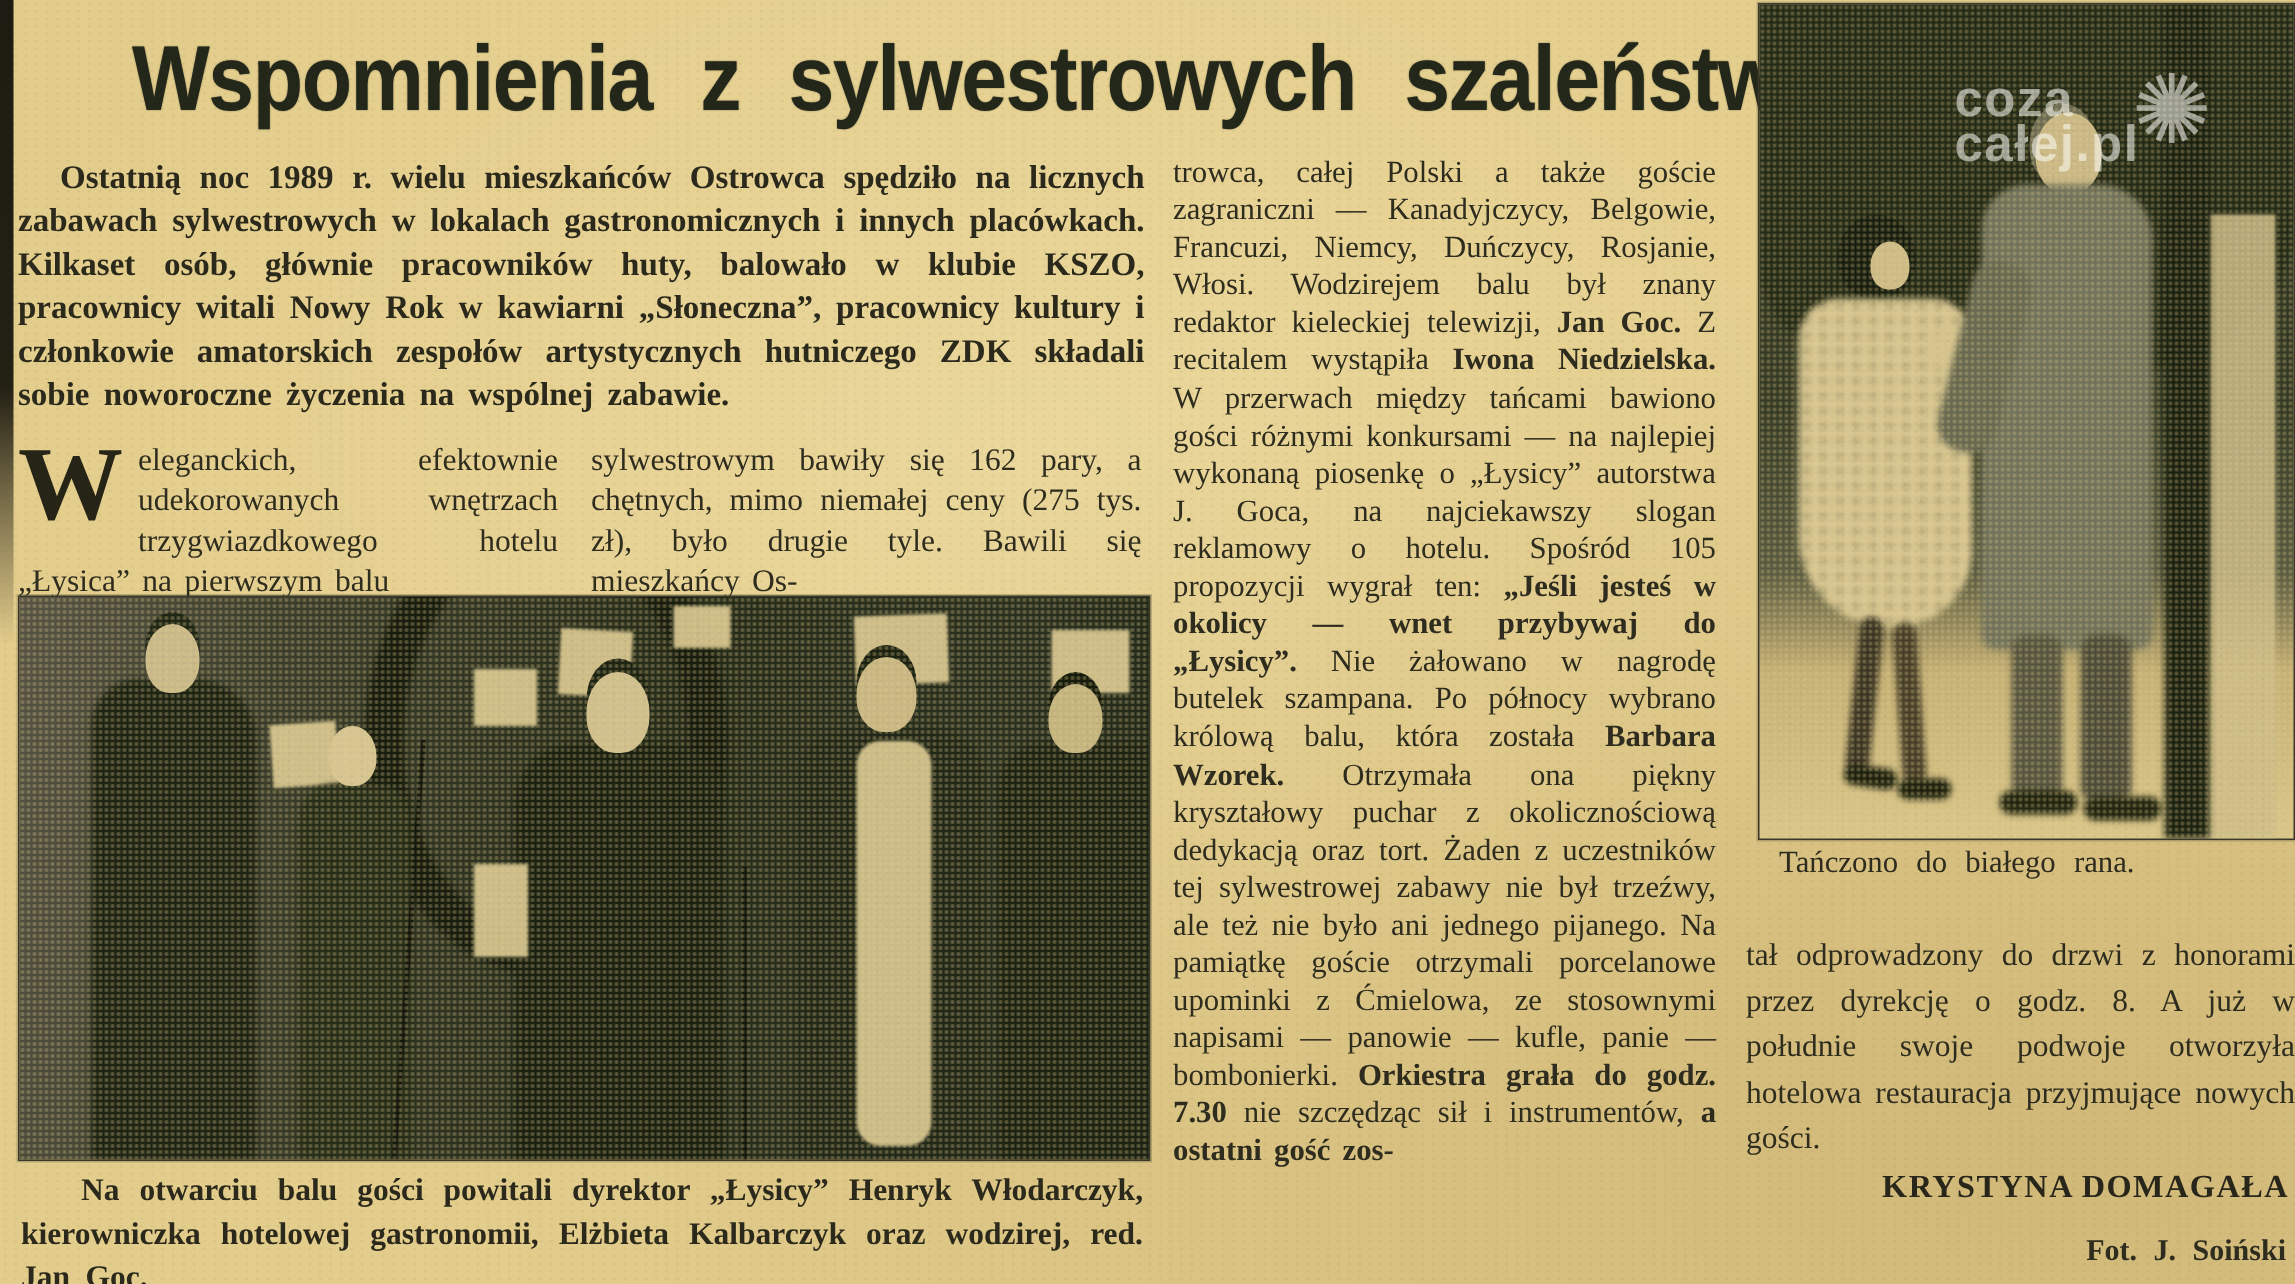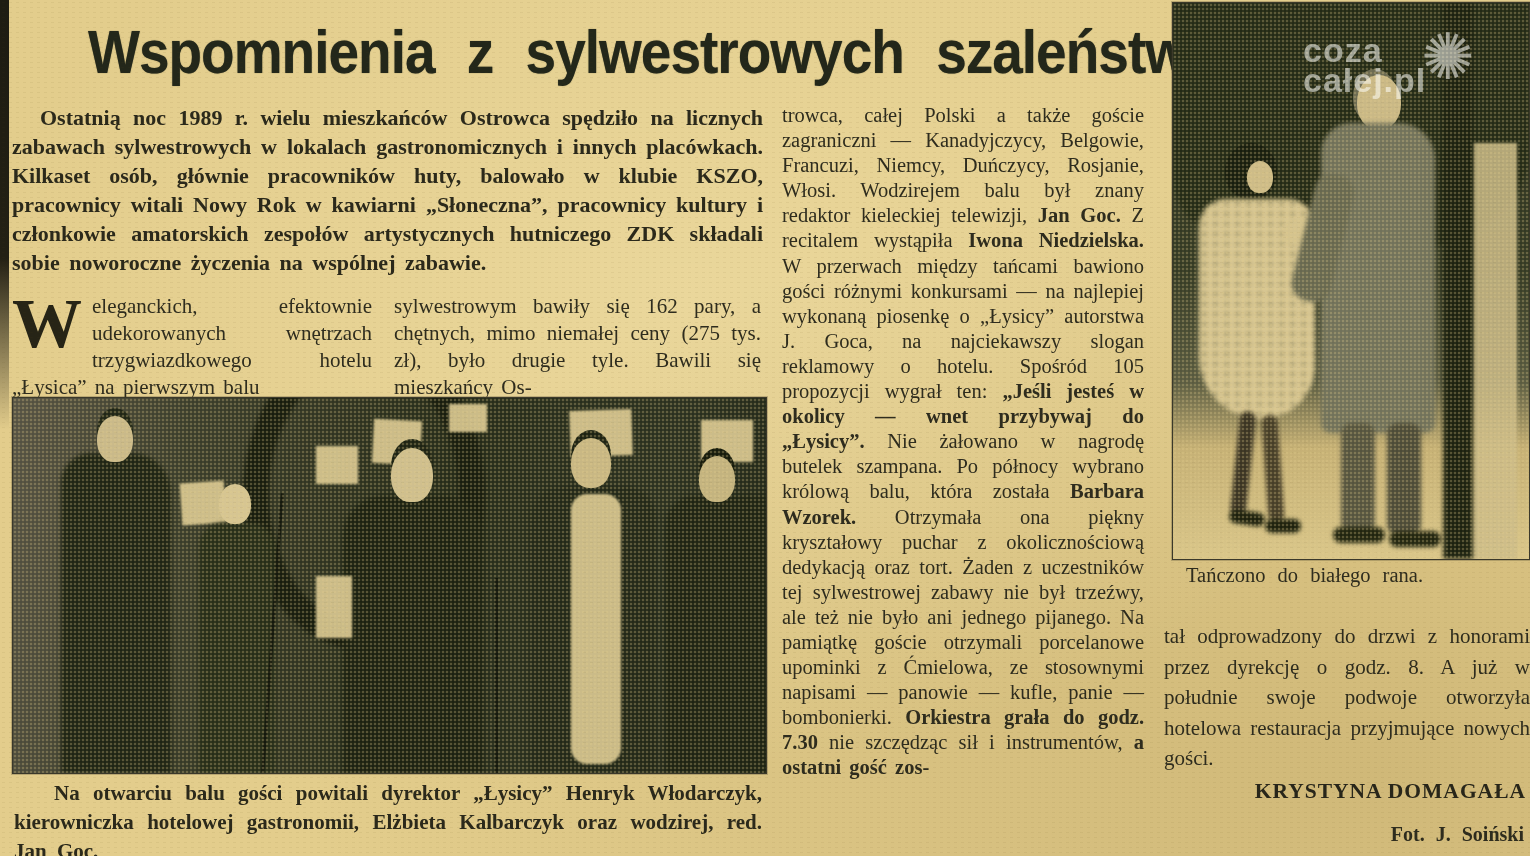--- a/index.html
+++ b/index.html
@@ -166,21 +166,21 @@
     <div class="head" style="left:184px;top:72px;width:44px;height:54px;background:#c9b886;box-shadow:-4px -6px 0 0 #6b6a52;"></div>
     <div class="blob" style="left:148px;top:120px;width:114px;height:310px;background:#71725b;border-radius:30px 36px 10px 10px;"></div>
     <div class="blob" style="left:130px;top:170px;width:40px;height:130px;background:#676850;border-radius:18px;transform:rotate(14deg);"></div>
     <div class="blob" style="left:168px;top:420px;width:34px;height:110px;background:#55543f;border-radius:10px;"></div>
     <div class="blob" style="left:214px;top:420px;width:34px;height:112px;background:#4c4b38;border-radius:10px;"></div>
     <div class="blob" style="left:160px;top:524px;width:52px;height:16px;background:#20240f;border-radius:8px;"></div>
     <div class="blob" style="left:216px;top:528px;width:52px;height:16px;background:#20240f;border-radius:8px;"></div>
     <div class="blob" style="left:56px;top:508px;width:36px;height:14px;background:#1c200d;border-radius:7px;transform:rotate(8deg);"></div>
     <div class="blob" style="left:92px;top:516px;width:36px;height:14px;background:#1c200d;border-radius:7px;"></div>
 
-    <div class="wm" style="left:130px;top:32px;">
+    <div class="wm" style="left:130px;top:48px;">
       <div>coza</div>
       <div>całej.pl</div>
       <span class="star" style="left:118px;top:-8px;">✺</span>
     </div>
 
     <div class="halftone"></div>
   </div>
 
   <div class="caption-side">Tańczono do białego rana.</div>
 

